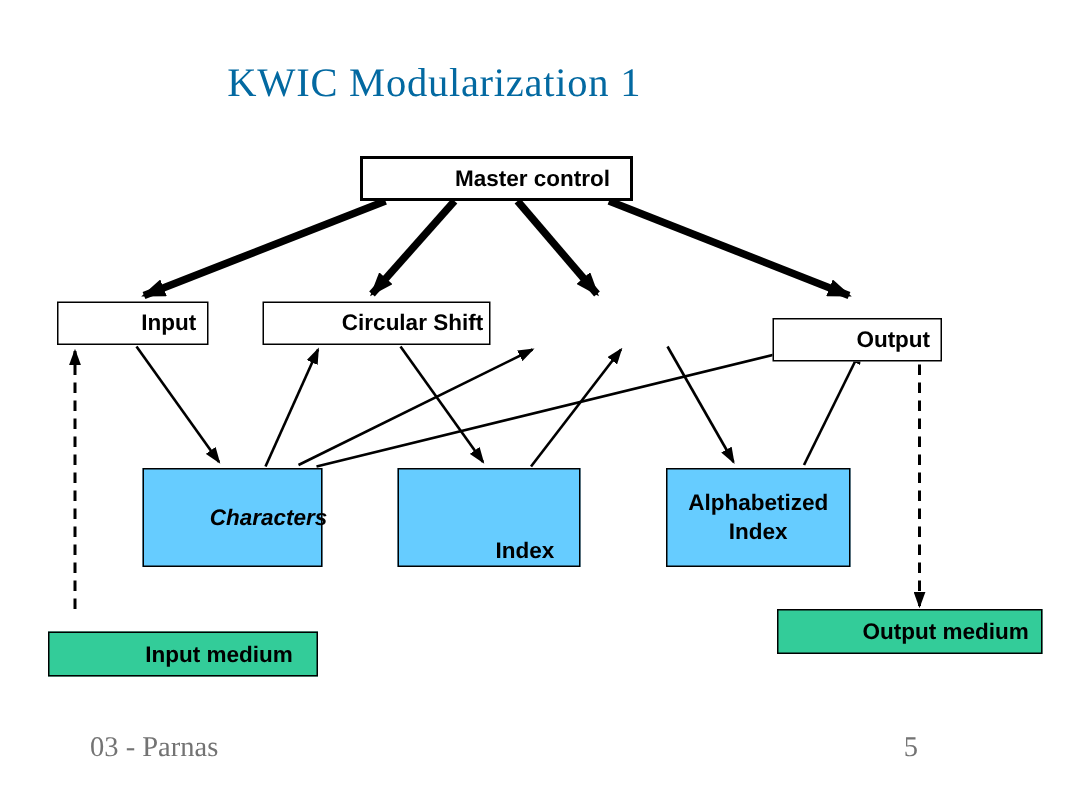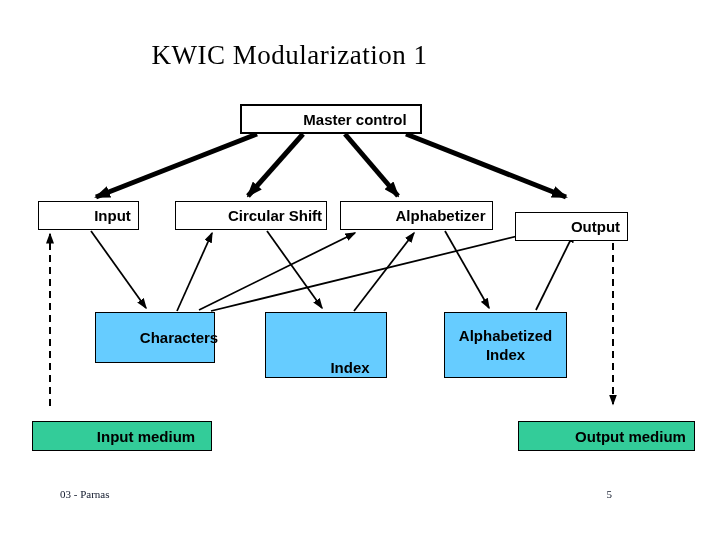--- a/index.html
+++ b/index.html
@@ -2,44 +2,44 @@
 <html style="--data-fill: #66CCFF; --medium-fill: #33CC99;"><head>
 <meta charset="utf-8">
 <style>
   html,body{margin:0;padding:0;background:#888;}
   .slide{
     position:relative;width:720px;height:540px;background:#ffffff;
     font-family:"Liberation Sans",sans-serif;overflow:hidden;
   }
   .title{
     position:absolute;left:0;top:40px;width:579px;text-align:center;
-    font-family:"Liberation Serif",serif;font-size:27px;color:#000000;
+    font-family:"Liberation Serif",serif;font-size:27px;color:#0369a1;
     letter-spacing:.5px;
   }
   svg.wires{position:absolute;left:0;top:0;pointer-events:none;}
   .node{
     position:absolute;box-sizing:border-box;display:flex;align-items:center;justify-content:center;
     text-align:center;font-weight:bold;font-size:15px;color:#000;line-height:19px;
     background:#fff;border:1.5px solid #000;padding-left:48px;
   }
   .node.master{left:240px;top:104px;width:182px;height:30px;border-width:2px;}
   .node.input{left:38px;top:201px;width:101px;height:29px;}
   .node.circular-shift{left:175px;top:201px;width:152px;height:29px;}
   .node.alphabetizer{left:340px;top:201px;width:153px;height:29px;}
   .node.output{left:515px;top:212px;width:113px;height:29px;}
   .node.data{background:var(--data-fill,#66CCFF);}
-  .node.characters{left:95px;top:312px;width:120px;height:51px;}
+  .node.characters{left:95px;top:312px;width:120px;height:66px;font-style:italic;}
   .node.index{left:265px;top:312px;width:122px;height:66px;align-items:flex-end;}
   .node.alpha-index{left:444px;top:312px;width:123px;height:66px;padding:0 10px;}
   .node.medium{background:var(--medium-fill,#33CC99);height:30px;margin-top:14px;}
   .node.input-medium{left:32px;top:407px;width:180px;}
-  .node.output-medium{left:518px;top:407px;width:177px;}
+  .node.output-medium{left:518px;top:392px;width:177px;}
   .footer{
     position:absolute;left:0;top:488px;width:668px;height:30px;
-    font-family:"Liberation Serif",serif;font-size:11px;color:#0f172a;
+    font-family:"Liberation Serif",serif;font-size:19px;color:#737373;
   }
   .footer .left{position:absolute;left:60px;top:0;}
   .footer .center{position:absolute;left:0;width:720px;text-align:center;top:0;}
   .footer .right{position:absolute;right:56px;top:0;}
   line.thick{stroke:#000;stroke-width:5;}
   line.thin{stroke:#000;stroke-width:1.75;}
   line.dashed{stroke:#000;stroke-width:2;stroke-dasharray:7 5;}
 </style>
 </head>
 <body>
@@ -79,23 +79,20 @@
   <div class="node master">
     <span>Master control</span>
   </div>
 
   <div class="node input">
     <span>Input</span>
   </div>
   <div class="node circular-shift">
     <span>Circular Shift</span>
   </div>
-  <div class="node alphabetizer">
-    <span>Alphabetizer</span>
-  </div>
   <div class="node output">
     <span>Output</span>
   </div>
 
   <div class="node data characters">
     <span>Characters</span>
   </div>
   <div class="node data index">
     <span>Index</span>
   </div>

